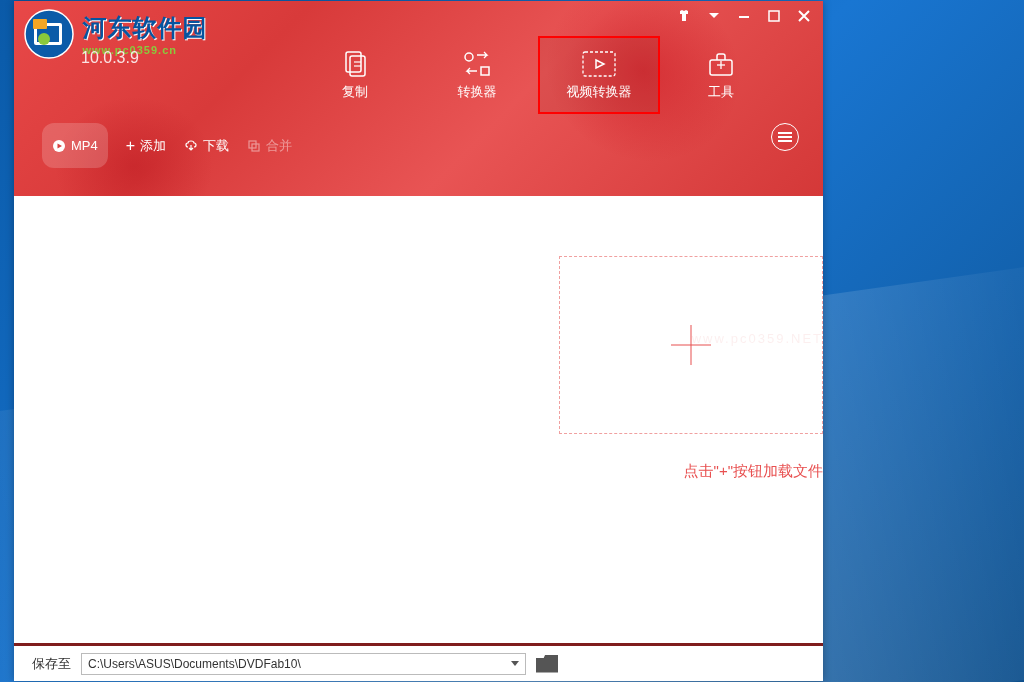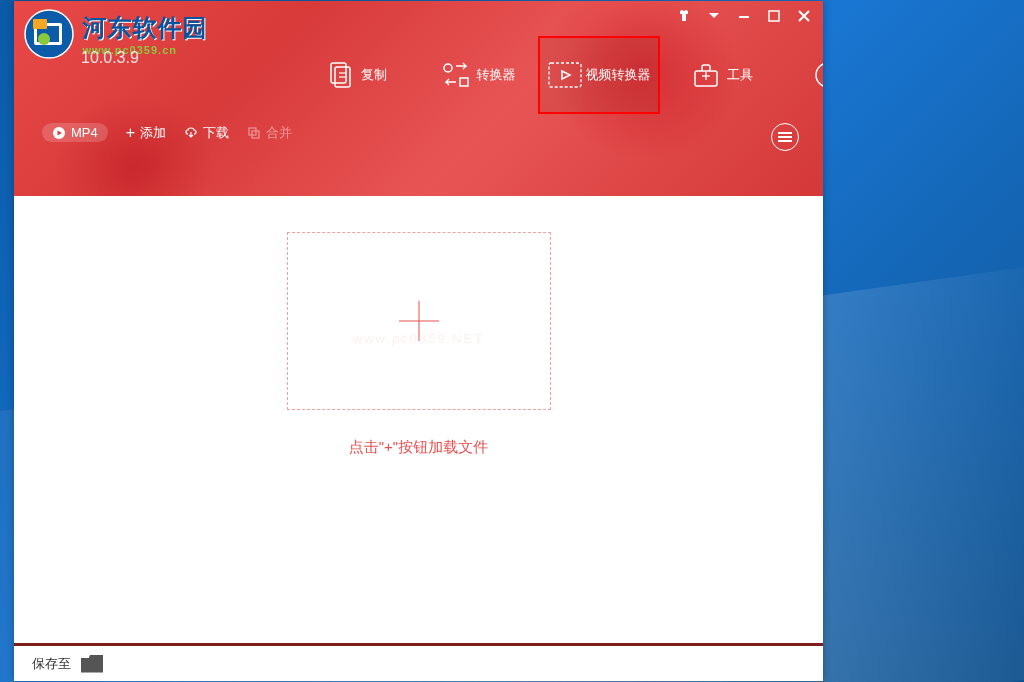--- a/index.html
+++ b/index.html
@@ -18,37 +18,37 @@
 .logo-badge svg { width: 50px; height: 50px; }
 .logo-text { display: inline-block; vertical-align: middle; margin-left: 4px; }
 .logo-title { font-size: 24px; font-weight: bold; color: #0654a0; letter-spacing: 1px; text-shadow: 1px 1px 0 #fff; }
 .logo-sub { font-size: 11px; color: #8ac93c; font-weight: bold; letter-spacing: 1px; }
 .logo-ver { position: absolute; top: 40px; left: 57px; font-size: 16px; color: rgba(255,255,255,0.85); }
 
 .window-controls { position: absolute; top: 8px; right: 12px; display: flex; gap: 16px; align-items: center; z-index: 3; }
 .wc-item { width: 14px; height: 14px; cursor: pointer; display: flex; align-items: center; justify-content: center; color: #fff; }
 
 .main-tabs { position: absolute; top: 35px; left: 280px; display: flex; gap: 0; z-index: 2; }
-.tab { width: 122px; height: 78px; display: flex; flex-direction: row; align-items: center; justify-content: center; gap: 4px; cursor: pointer; color: #fff; }
+.tab { width: 122px; height: 78px; display: flex; flex-direction: column; align-items: center; justify-content: center; gap: 4px; cursor: pointer; color: #fff; }
 .tab.selected { border: 2px solid #ff0000; background: rgba(0,0,0,0.05); }
 .tab-icon { width: 34px; height: 30px; display: flex; align-items: center; justify-content: center; }
 .tab-label { font-size: 13px; }
 
 .sub-toolbar { position: absolute; top: 122px; left: 28px; display: flex; gap: 18px; align-items: center; z-index: 2; }
 .sub-item { display: flex; align-items: center; gap: 5px; color: #fff; font-size: 13px; cursor: pointer; }
-.sub-item.pill { background: rgba(255,255,255,0.18); padding: 2px 10px; border-radius: 12px; }
+.sub-item.pill { background: rgba(255,255,255,0.18); padding: 15px 10px; border-radius: 12px; }
 .sub-item.disabled { opacity: 0.45; cursor: default; }
 
 .menu-btn { position: absolute; top: 122px; right: 24px; width: 28px; height: 28px; border: 1.5px solid #fff; border-radius: 50%; display: flex; align-items: center; justify-content: center; cursor: pointer; z-index: 2; }
 .menu-btn span { width: 14px; height: 1.5px; background: #fff; position: relative; }
 .menu-btn span::before, .menu-btn span::after { content: ''; position: absolute; width: 14px; height: 1.5px; background: #fff; left: 0; }
 .menu-btn span::before { top: -4px; }
 .menu-btn span::after { top: 4px; }
 
-.content { position: absolute; top: 195px; left: 0; right: 0; bottom: 38px; background: #fff; display: flex; flex-direction: column; align-items: center; padding-top: 36px; }
+.content { position: absolute; top: 195px; left: 0; right: 0; bottom: 38px; background: #fff; display: flex; flex-direction: column; align-items: flex-end; padding-top: 60px; }
 .drop-zone { width: 264px; height: 178px; border: 1px dashed #f0a0a0; display: flex; align-items: center; justify-content: center; cursor: pointer; }
 .plus-icon { position: relative; width: 40px; height: 40px; }
 .plus-icon::before, .plus-icon::after { content: ''; position: absolute; background: #e85050; }
 .plus-icon::before { left: 50%; top: 0; width: 1px; height: 40px; transform: translateX(-50%); }
 .plus-icon::after { top: 50%; left: 0; height: 1px; width: 40px; transform: translateY(-50%); }
 .watermark { position: absolute; top: 135px; font-size: 13px; color: rgba(230,120,120,0.12); letter-spacing: 2px; }
 .hint-text { margin-top: 24px; text-align: center; color: #e85050; font-size: 15px; line-height: 26px; }
 
 .footer { position: absolute; bottom: 0; left: 0; right: 0; height: 38px; background: #fff; border-top: 3px solid #7f1d1d; display: flex; align-items: center; padding: 0 18px; gap: 10px; }
 .footer-label { font-size: 13px; color: #333; }
@@ -202,16 +202,20 @@
       <div class="plus-icon"></div>
     </div>
     <div class="watermark">www.pc0359.NET</div>
     <div class="hint-text">
       <div>点击"+"按钮加载文件</div>
     </div>
   </div>
 
   <div class="footer">
     <span class="footer-label">保存至</span>
+    <div class="footer-path">
+      <span class="footer-path-text">C:\Users\ASUS\Documents\DVDFab10\</span>
+      <span class="footer-dropdown"></span>
+    </div>
     <div class="folder-btn"></div>
   </div>
 
 </div>
 
 </body></html>

